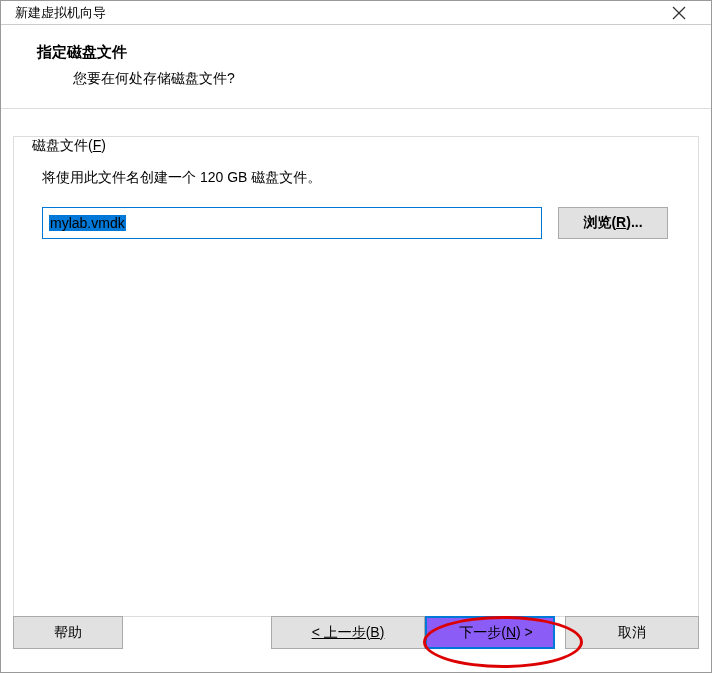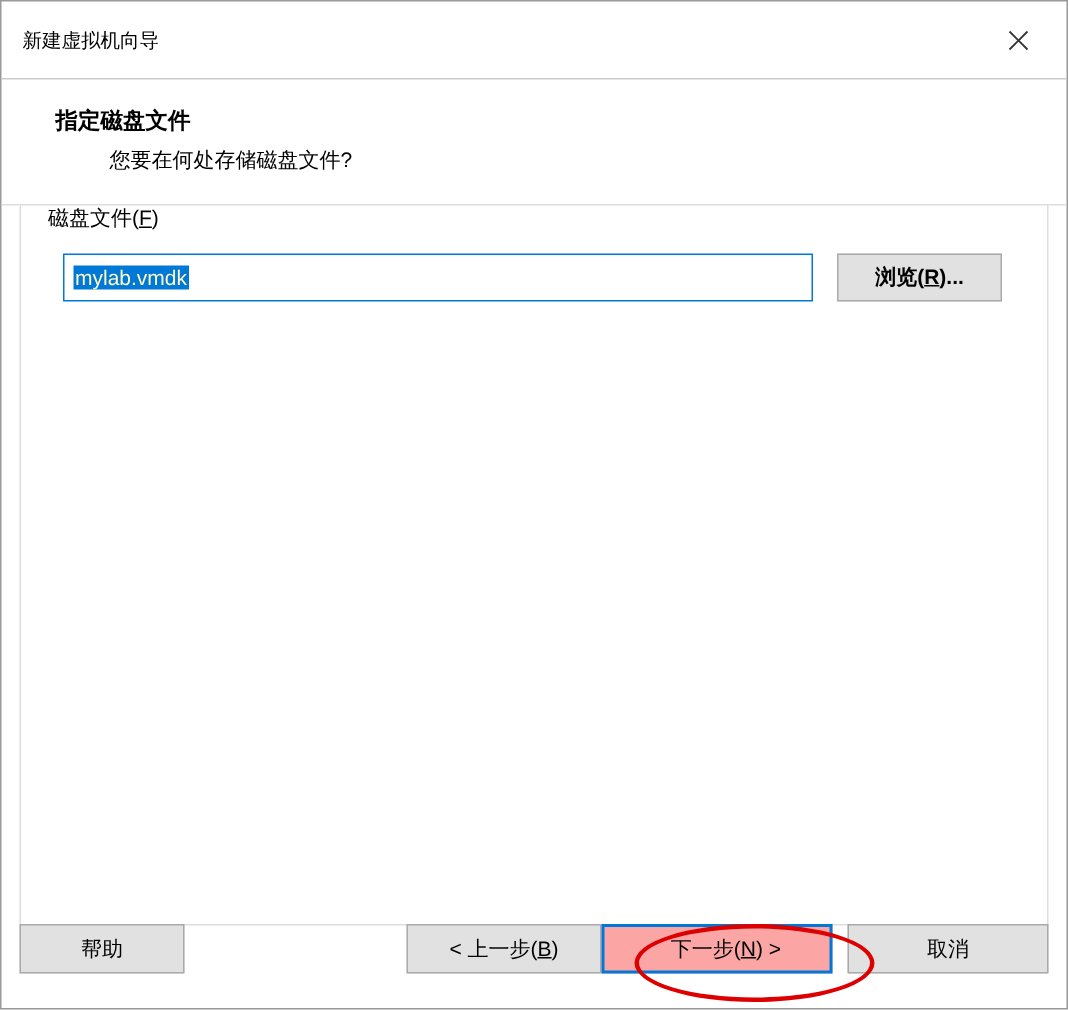--- a/index.html
+++ b/index.html
@@ -10,21 +10,21 @@
     body {
       font-family: "Microsoft YaHei", "SimSun", Arial, sans-serif;
       font-size: 13px;
       background: #ffffff;
       width: 712px;
       height: 673px;
       border: 1px solid #999;
       position: relative;
     }
     .titlebar {
-      height: 52px;
+      height: 24px;
       display: flex;
       align-items: center;
       justify-content: space-between;
       padding: 0 12px 0 14px;
       border-bottom: 1px solid #ccc;
     }
     .close-btn {
       width: 40px;
       height: 30px;
       display: flex;
@@ -74,21 +74,21 @@
       margin-bottom: 20px;
     }
     .input-row {
       display: flex;
       align-items: center;
       gap: 16px;
       margin-left: 10px;
     }
     .file-input-text {
       background: #0078d7;
-      color: #fef9c3;
+      color: #000000;
       display: inline;
       padding: 0 1px;
     }
     .file-input-wrapper {
       flex: 0 0 500px;
       height: 32px;
       border: 1px solid #0078d7;
       padding: 5px 6px;
       font-size: 14px;
       background: #fff;
@@ -129,27 +129,28 @@
     .btn .mnemonic {
       text-decoration: underline;
     }
     .help-btn {
       width: 110px;
     }
     .spacer {
       flex: 1;
     }
     .nav-btn {
+      width: 154px;
+      margin-left: 0;
+      text-decoration: underline;
+    }
+    .next-btn {
       width: 130px;
-      margin-left: 0;
-    }
-    .next-btn {
-      width: 154px;
       border: 2px solid #0078d7;
-      background: #fca5a5;
+      background: #8b5cf6;
       margin-left: 0;
       padding-left: 24px;
     }
     .cancel-btn {
       width: 134px;
       margin-left: 10px;
     }
     .red-ellipse {
       position: absolute;
       border: 3px solid #d00;
@@ -177,20 +178,21 @@
 
 <div class="header-section">
   <div class="header-title">指定磁盘文件</div>
   <div class="header-subtitle">您要在何处存储磁盘文件?</div>
 </div>
 
 <div class="content-panel">
   <div class="field-label">
     <span>磁盘文件(</span><span class="mnemonic">F</span><span>)</span>
   </div>
+  <div class="field-desc">将使用此文件名创建一个 120 GB 磁盘文件。</div>
   <div class="input-row">
     <div class="file-input-wrapper">
       <span class="file-input-text">mylab.vmdk</span>
     </div>
     <button class="browse-btn">
       <span>浏览(</span><span class="mnemonic">R</span><span>)...</span>
     </button>
   </div>
 </div>
 

